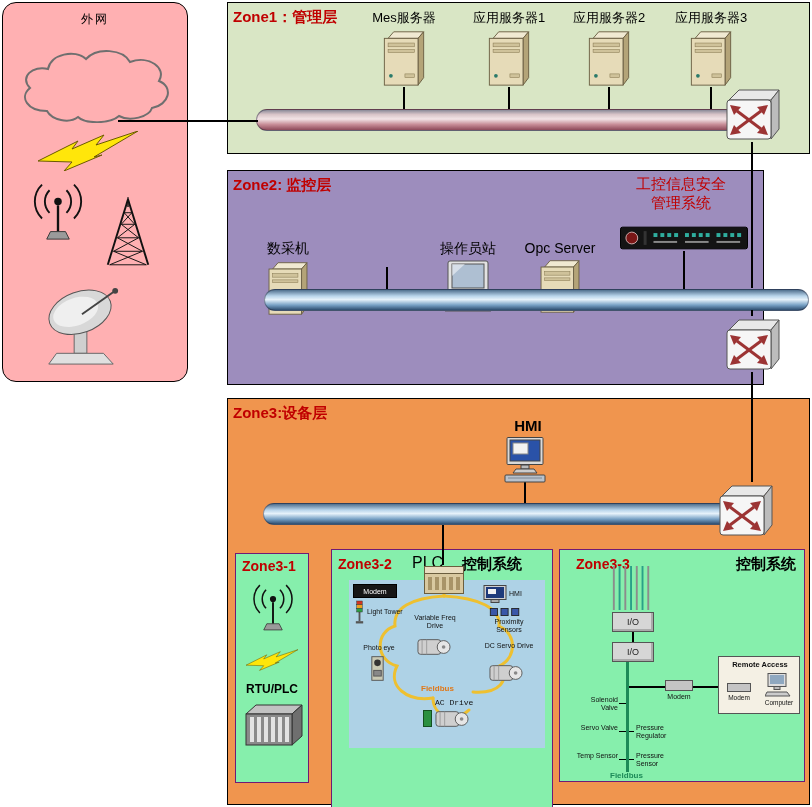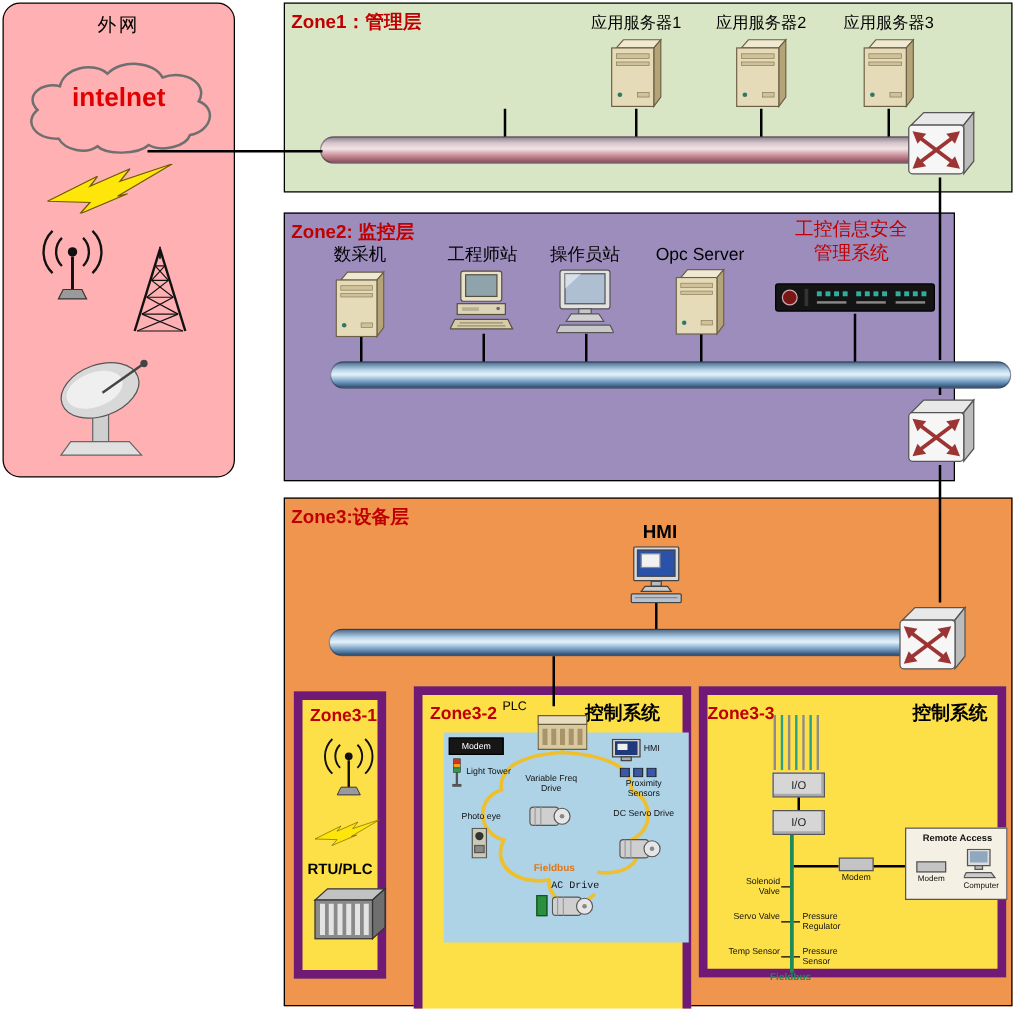--- a/index.html
+++ b/index.html
@@ -4,47 +4,47 @@
 <style>
   * { margin:0; padding:0; box-sizing:border-box; }
   body { background:#fff; font-family:"Liberation Sans","DejaVu Sans",sans-serif; }
   .canvas { position:relative; width:812px; height:807px; background:#fff; overflow:hidden; }
   .abs { position:absolute; }
   .panel { position:absolute; border:1px solid #000; }
   .ext { left:2px; top:2px; width:186px; height:380px; background:#ffb0b2; border-radius:14px; }
   .z1 { left:227px; top:2px; width:583px; height:152px; background:#d9e6c5; }
   .z2 { left:227px; top:170px; width:537px; height:215px; background:#9d8dbd; }
   .z3 { left:227px; top:398px; width:583px; height:407px; background:#f0954e; }
-  .sub { position:absolute; background:#fde047; border:7px solid #701a75; }
+  .sub { position:absolute; background:#86efac; border:1px solid #701a75; }
   .zone-title { position:absolute; color:#c00000; font-weight:bold; font-size:15px; white-space:nowrap; }
   .line { position:absolute; background:#000; }
   .pipe { position:absolute; height:22px; border-radius:11px; border:1px solid rgba(40,40,60,0.45); }
   .pipe-red  { background:linear-gradient(to bottom,#8a8a98 0%,#d8c4c8 22%,#f2e4e6 45%,#c88e98 72%,#8e4a5a 100%); }
   .pipe-blue { background:linear-gradient(to bottom,#50708e 0%,#b8d4ea 30%,#e6f2fa 48%,#78a2c6 75%,#2e4e70 100%); }
   .dev { position:absolute; display:flex; flex-direction:column; align-items:center; }
   .dev svg { display:block; margin-top:2px; }
   .dev-label { font-size:13px; color:#000; white-space:nowrap; }
-  .z2 .dev-label { font-size:14px; }
+  .z2 .dev-label { font-size:14px;margin-top:45px; }
   .sec-title { position:absolute; color:#c00000; font-weight:normal; font-size:15px; text-align:center; line-height:1.25; }
   .hmi-label { position:absolute; font-weight:bold; font-size:15px; text-align:center; }
   .sub-title { position:absolute; color:#c00000; font-weight:bold; font-size:14px; white-space:nowrap; }
   .sub-head { position:absolute; color:#000; font-weight:bold; font-size:15px; white-space:nowrap; }
   .bluepanel { position:absolute; background:#aed2e6; }
   .t7 { position:absolute; font-size:7px; line-height:1.2; color:#111; text-align:center; }
   .t8 { position:absolute; font-size:8px; line-height:1.2; color:#111; text-align:center;font-family:Liberation Mono, monospace; }
   .blackbox { position:absolute; background:#161616; color:#fff; font-size:7px; text-align:center; line-height:13px; border:1px solid #000; }
   .graybox { position:absolute; background:#c4c4c4; border:1px solid #555; }
   .iobox { position:absolute; width:42px; height:20px; background:#d6d6d6; border:1px solid #555; font-size:9px; text-align:center; line-height:18px; color:#222; box-shadow:inset -2px -2px 0 #aaa; }
   .rabox { position:absolute; background:#f4f0e4; border:1px solid #555; }
   .greenline { position:absolute; width:3px; background:#1d8a58; }
   .fb-green { position:absolute; color:#1d8a58; font-weight:bold; font-size:8px; }
   .fb-orange { position:absolute; color:#e07818; font-weight:bold; font-size:8px; }
   .rtu-label { position:absolute; font-weight:bold; font-size:12px; width:100%; text-align:center; color:#000; }
   .cloud-label { position:absolute; width:100%; text-align:center; color:#e00000; font-weight:bold; font-size:21px; }
-  .ext-title { position:absolute; width:100%; text-align:center; top:8px; font-size:15px; color:#000; letter-spacing:2px; }
+  .ext-title { position:absolute; width:100%; text-align:center; top:8px; font-size:12px; color:#000; letter-spacing:2px; }
 </style>
 </head>
 <body>
 
 <svg style="position:absolute;width:0;height:0;overflow:hidden" aria-hidden="true">
   <defs>
     <symbol id="sym-server" viewBox="0 0 46 62">
       <polygon points="6,10 38,10 44,3 12,3" fill="#f0e9d2" stroke="#6b5f44"></polygon>
       <polygon points="38,10 44,3 44,52 38,60" fill="#b4a478" stroke="#6b5f44"></polygon>
       <rect x="2" y="10" width="36" height="50" fill="#e6dbb8" stroke="#6b5f44"></rect>
@@ -233,41 +233,46 @@
   </defs>
 </svg>
 
 <div class="canvas">
 
   <div class="panel ext">
     <div class="ext-title">外网</div>
     <svg class="abs" style="left:8px;top:36px" width="172" height="84" viewBox="0 0 172 84">
       <path d="M36,72 C16,72 8,58 19,49 C8,38 22,26 37,30 C40,15 64,10 75,20 C86,8 112,10 119,23 C138,16 156,29 148,42 C163,48 158,66 141,69 C138,78 119,83 108,77 C99,85 74,85 67,78 C58,85 41,81 36,72 Z" fill="#ffb0b2" stroke="#6f6f6f" stroke-width="2"></path>
     </svg>
-    <div class="cloud-label" style="top:64px">intelnet</div>
     <svg class="abs" style="left:26px;top:128px" width="118" height="40">
         <use href="#sym-bolt"></use>
       </svg>
     <svg class="abs" style="left:22px;top:176px" width="66" height="62">
         <use href="#sym-antenna"></use>
       </svg>
     <svg class="abs" style="left:98px;top:194px" width="54" height="70">
         <use href="#sym-tower"></use>
       </svg>
     <svg class="abs" style="left:34px;top:280px" width="88" height="84">
         <use href="#sym-dish"></use>
       </svg>
   </div>
 
   <div class="panel z1">
     <div class="zone-title" style="left:5px;top:5px">Zone1：管理层</div>
     <div class="line" style="left:175px;top:84px;width:2px;height:24px"></div>
     <div class="line" style="left:280px;top:84px;width:2px;height:24px"></div>
     <div class="line" style="left:380px;top:84px;width:2px;height:24px"></div>
     <div class="line" style="left:482px;top:84px;width:2px;height:24px"></div>
+    <div class="dev" style="left:128px;top:6px;width:96px">
+      <div class="dev-label">Mes服务器</div>
+      <svg width="46" height="58">
+          <use href="#sym-server"></use>
+        </svg>
+    </div>
     <div class="dev" style="left:233px;top:6px;width:96px">
       <div class="dev-label">应用服务器1</div>
       <svg width="46" height="58">
           <use href="#sym-server"></use>
         </svg>
     </div>
     <div class="dev" style="left:333px;top:6px;width:96px">
       <div class="dev-label">应用服务器2</div>
       <svg width="46" height="58">
           <use href="#sym-server"></use>
@@ -292,26 +297,20 @@
     <div class="line" style="left:158px;top:96px;width:2px;height:24px"></div>
     <div class="line" style="left:240px;top:96px;width:2px;height:24px"></div>
     <div class="line" style="left:332px;top:96px;width:2px;height:24px"></div>
     <div class="line" style="left:455px;top:80px;width:2px;height:40px"></div>
     <div class="dev" style="left:10px;top:24px;width:100px">
       <div class="dev-label">数采机</div>
       <svg width="46" height="56">
           <use href="#sym-server"></use>
         </svg>
     </div>
-    <div class="dev" style="left:108px;top:24px;width:100px">
-      <div class="dev-label">工程师站</div>
-      <svg width="52" height="52">
-          <use href="#sym-crt"></use>
-        </svg>
-    </div>
     <div class="dev" style="left:282px;top:24px;width:100px">
       <div class="dev-label">Opc Server</div>
       <svg width="46" height="56">
           <use href="#sym-server"></use>
         </svg>
     </div>
     <div class="dev" style="left:190px;top:24px;width:100px">
       <div class="dev-label">操作员站</div>
       <svg width="46" height="52">
           <use href="#sym-monitor"></use>
@@ -347,21 +346,21 @@
           <use href="#sym-bolt"></use>
         </svg>
       <div class="rtu-label" style="top:128px">RTU/PLC</div>
       <svg class="abs" style="left:6px;top:148px" width="62" height="44">
           <use href="#sym-plcrack"></use>
         </svg>
     </div>
 
     <div class="sub" style="left:103px;top:150px;width:222px;height:294px">
       <div class="sub-title" style="left:6px;top:6px">Zone3-2</div>
-      <div class="abs" style="left:64px;top:4px;font-size:10px">PLC</div>
+      <div class="abs" style="left:80px;top:4px;font-size:16px">PLC</div>
       <div class="sub-head" style="left:130px;top:5px">控制系统</div>
 
       <div class="bluepanel" style="left:17px;top:30px;width:196px;height:168px">
         <svg class="abs" style="left:0;top:0" width="196" height="168">
           <g fill="none" stroke="#eec030" stroke-width="3" stroke-linecap="round">
             <path d="M95,0 L95,16"></path>
             <path d="M95,16 C62,18 44,28 46,46 C26,52 26,80 48,86 C38,106 58,122 84,118"></path>
             <path d="M95,16 C130,18 152,28 150,46 C168,54 168,78 150,86 C162,100 150,114 124,112"></path>
             <path d="M84,118 C84,138 108,142 120,130"></path>
           </g>
@@ -397,21 +396,21 @@
         <svg class="abs" style="left:86px;top:128px" width="34" height="22">
             <use href="#sym-motor"></use>
           </svg>
       </div>
       <svg class="abs" style="left:92px;top:16px" width="40" height="28">
           <use href="#sym-plcbox"></use>
         </svg>
     </div>
 
     <div class="sub" style="left:331px;top:150px;width:246px;height:233px">
-      <div class="sub-title" style="left:0;top:6px">Zone3-3</div>
+      <div class="sub-title" style="left:16px;top:6px">Zone3-3</div>
       <div class="sub-head" style="right:8px;top:5px">控制系统</div>
       <svg class="abs" style="left:50px;top:16px" width="44" height="44">
           <use href="#sym-ribbon"></use>
         </svg>
       <div class="iobox" style="left:52px;top:62px">I/O</div>
       <div class="line" style="left:72px;top:82px;width:2px;height:10px"></div>
       <div class="iobox" style="left:52px;top:92px">I/O</div>
       <div class="greenline" style="left:66px;top:112px;height:110px"></div>
       <div class="line" style="left:69px;top:136px;width:36px;height:2px"></div>
       <div class="graybox" style="left:105px;top:130px;width:28px;height:11px"></div>

